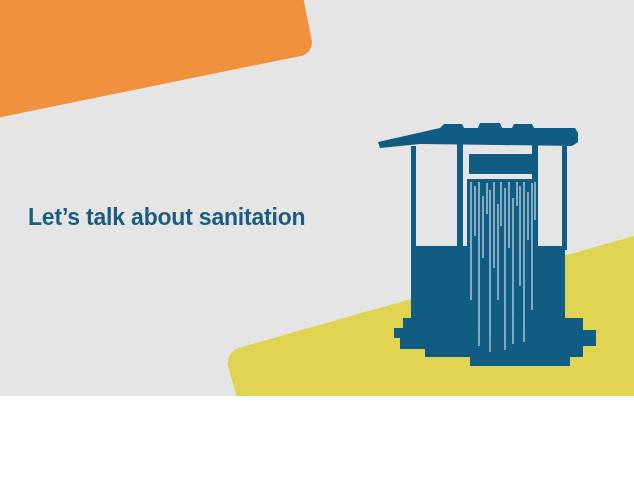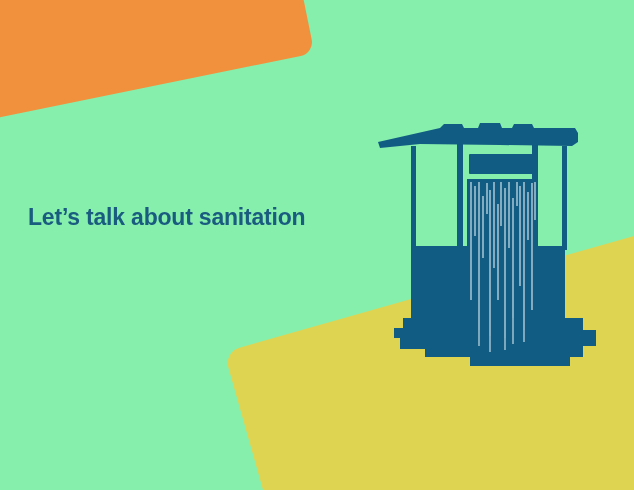--- a/index.html
+++ b/index.html
@@ -6,22 +6,22 @@
     margin: 0;
     padding: 0;
     background: #ffffff;
   }
   body {
     font-family: "Liberation Sans", sans-serif;
   }
   #slide {
     position: relative;
     width: 634px;
-    height: 490px;
-    background: #86efac;
+    height: 396px;
+    background: #e5e5e5;
     overflow: hidden;
   }
   #slide svg.layer {
     position: absolute;
     left: 0;
     top: 0;
     width: 634px;
     height: 490px;
     display: block;
   }

